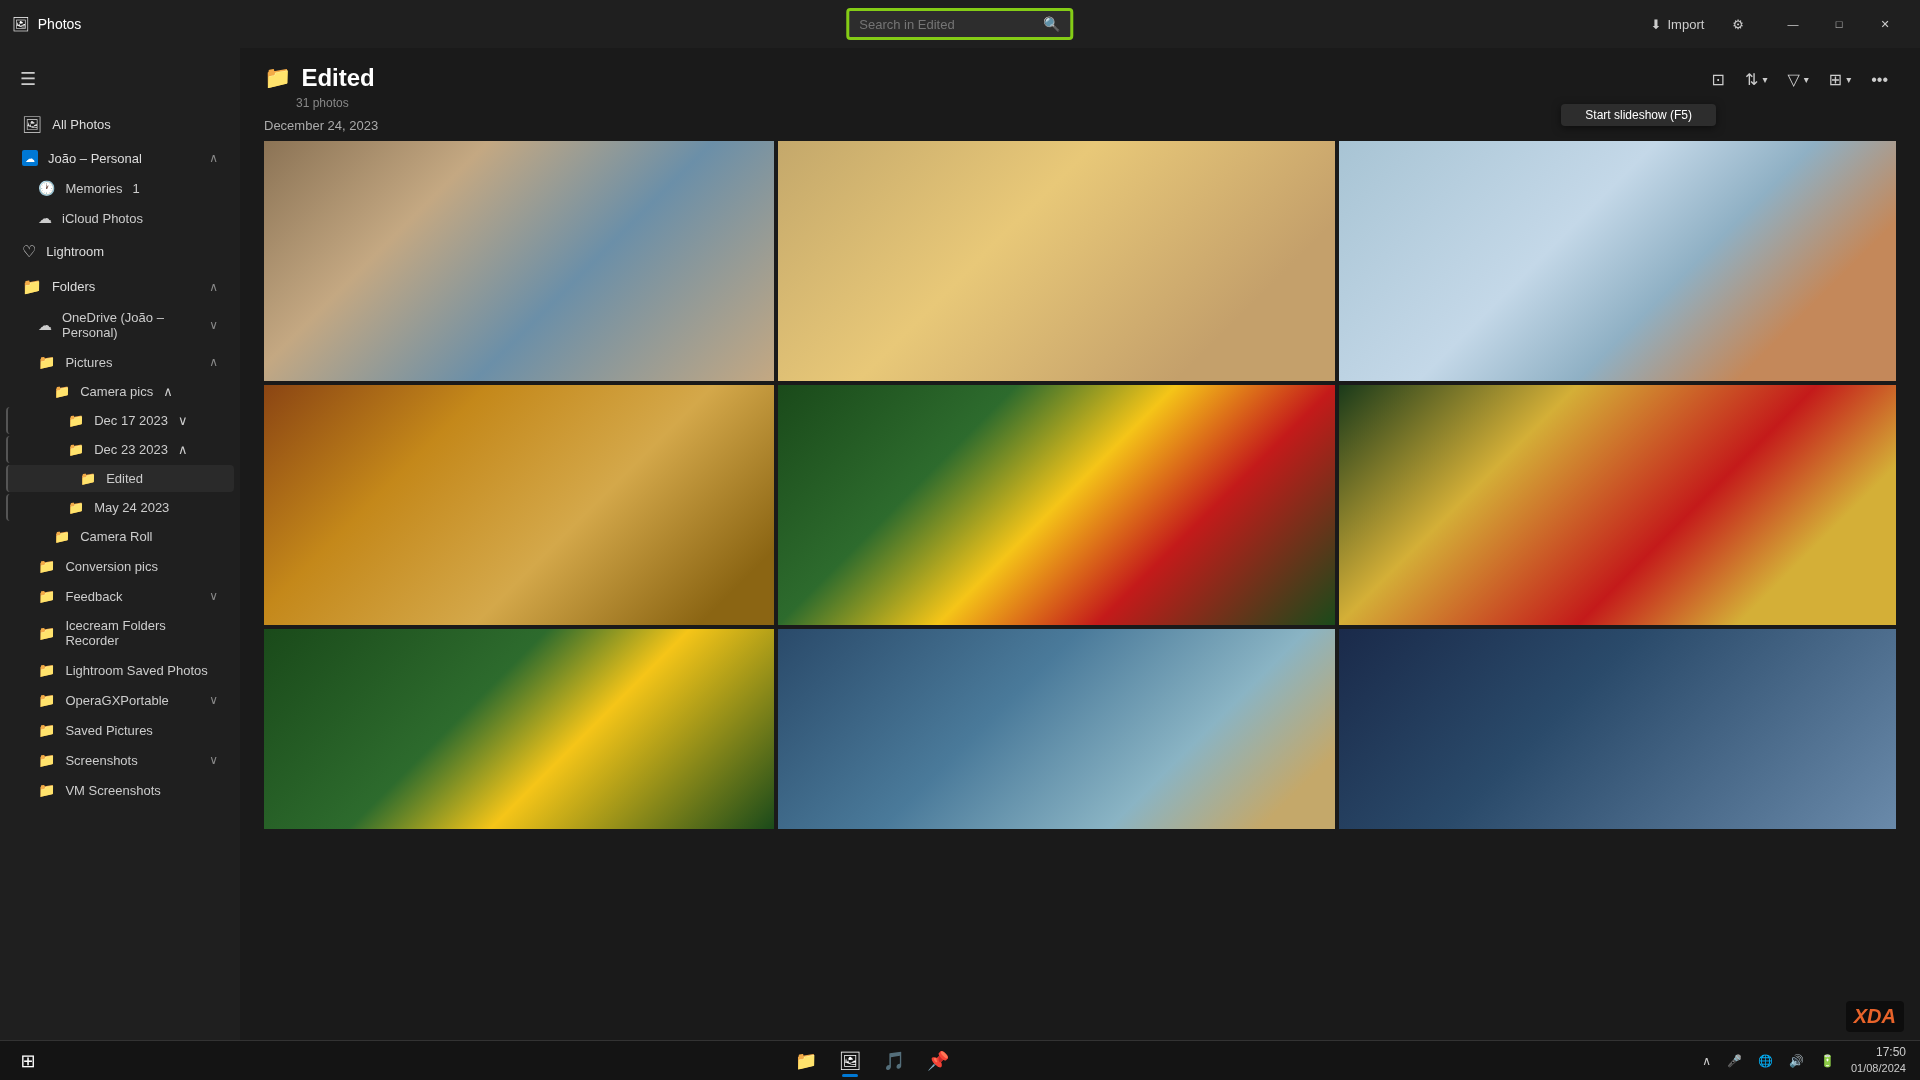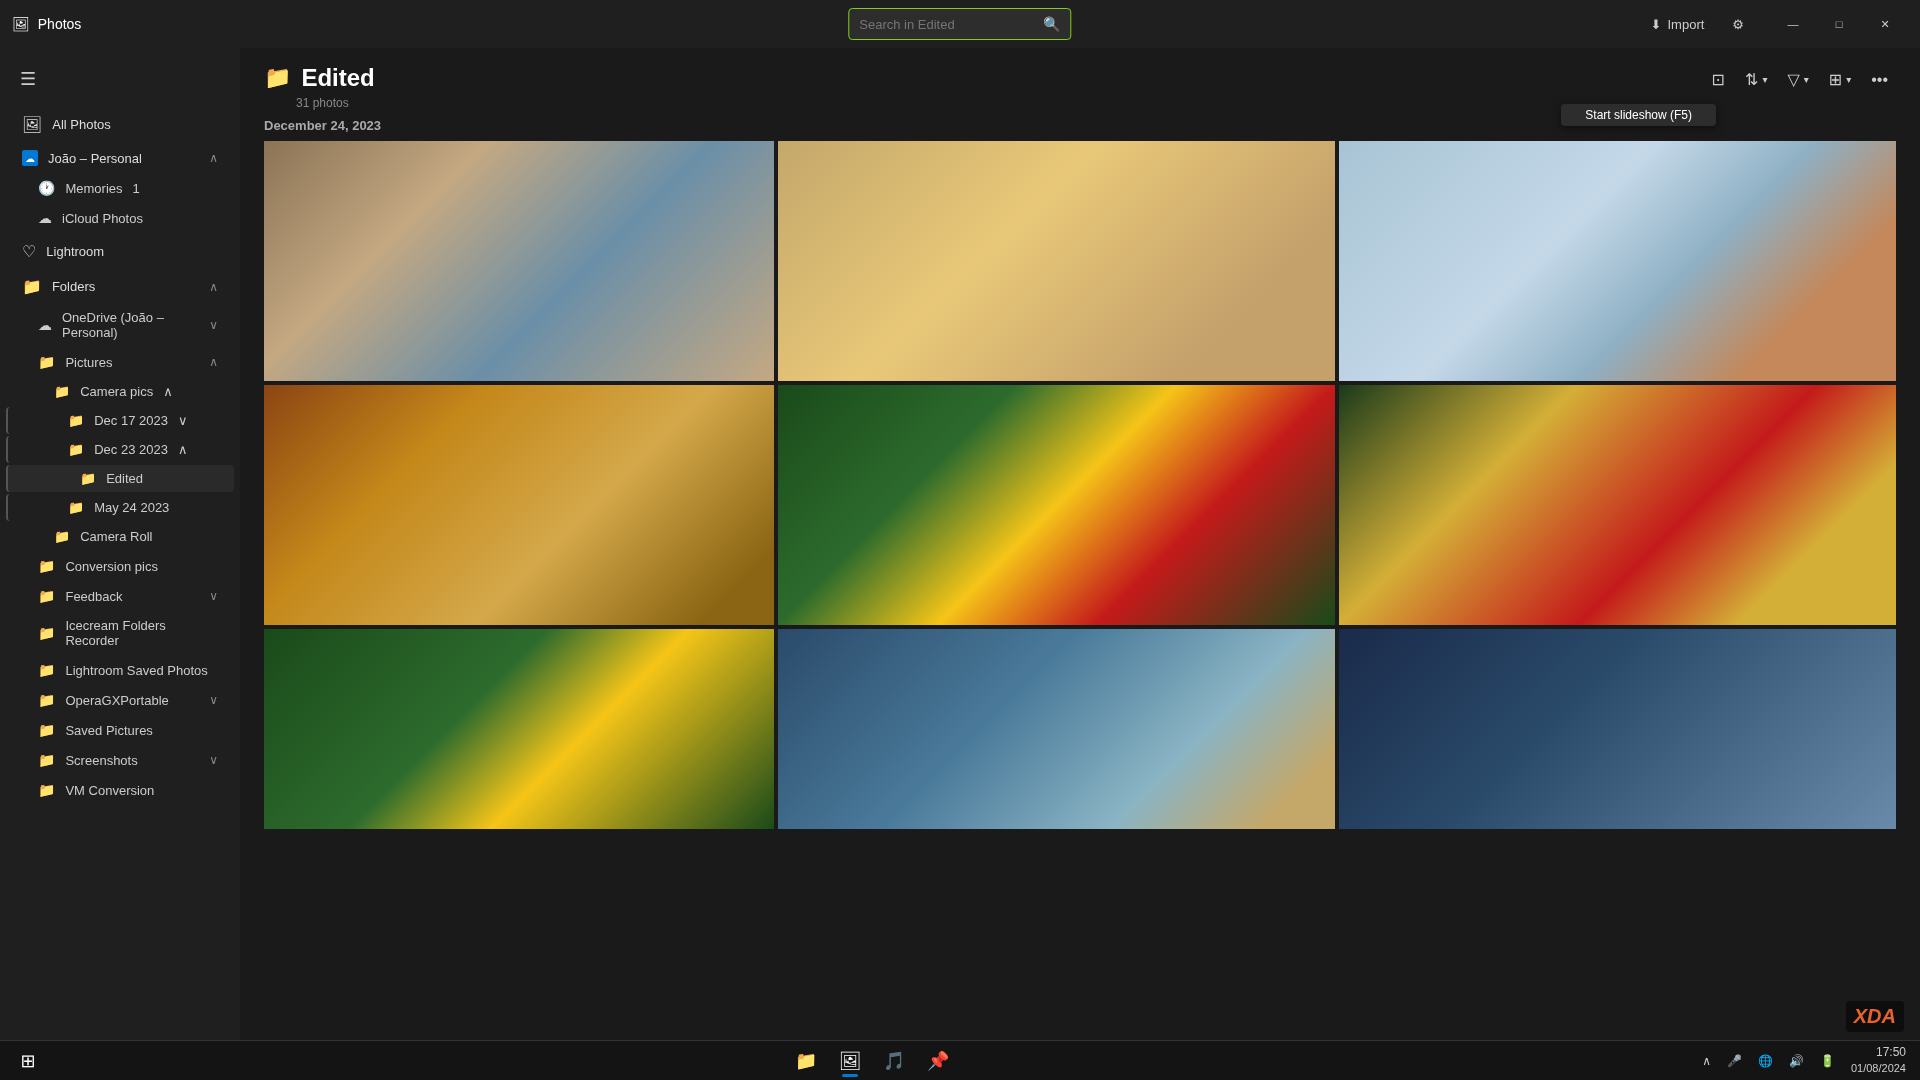--- a/index.html
+++ b/index.html
@@ -30,21 +30,21 @@
       gap: 8px;
       font-size: 14px;
       color: #fff;
       margin-right: 16px;
     }
     .search-bar {
       flex: 1;
       max-width: 560px;
       height: 32px;
       background: #2d2d2d;
-      border: 1px solid #84cc16;
+      border: 3px solid #84cc16;
       border-radius: 4px;
       display: flex;
       align-items: center;
       padding: 0 10px;
       gap: 8px;
       margin: 0 auto;
       position: absolute;
       left: 50%;
       transform: translateX(-50%);
     }
@@ -283,21 +283,21 @@
     }
     .photo-grid-container::-webkit-scrollbar { width: 6px; }
     .photo-grid-container::-webkit-scrollbar-track { background: transparent; }
     .photo-grid-container::-webkit-scrollbar-thumb { background: #444; border-radius: 3px; }
 
     .date-section { margin-bottom: 16px; }
     .date-label {
       font-size: 13px;
       color: #aaa;
       margin-bottom: 8px;
-      font-weight: 700;
+      font-weight: 400;
     }
 
     .photo-row {
       display: flex;
       gap: 4px;
       margin-bottom: 4px;
     }
     .photo-cell {
       flex: 1;
       overflow: hidden;
@@ -554,21 +554,21 @@
     </div>
 
     <div class="sidebar-sub-item">
       <span class="item-icon">📁</span>
       <span class="item-label">Screenshots</span>
       <span class="chevron">∨</span>
     </div>
 
     <div class="sidebar-sub-item">
       <span class="item-icon">📁</span>
-      <span class="item-label">VM Conversion</span>
+      <span class="item-label">VM Screenshots</span>
     </div>
   </div>
 
   <div class="content">
 
     <div class="content-header">
       <div class="content-title-area">
         <div class="content-title">
           <span class="folder-icon-title">📁</span>
           <span>Edited</span>

